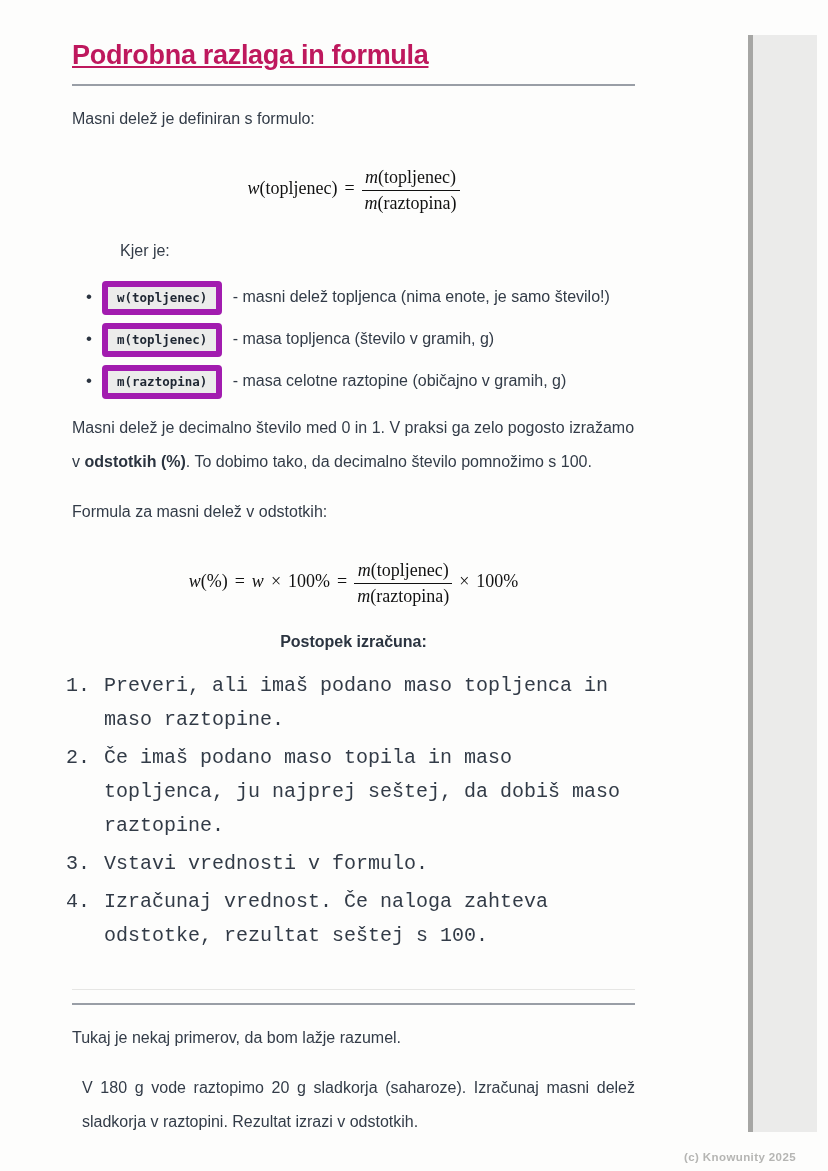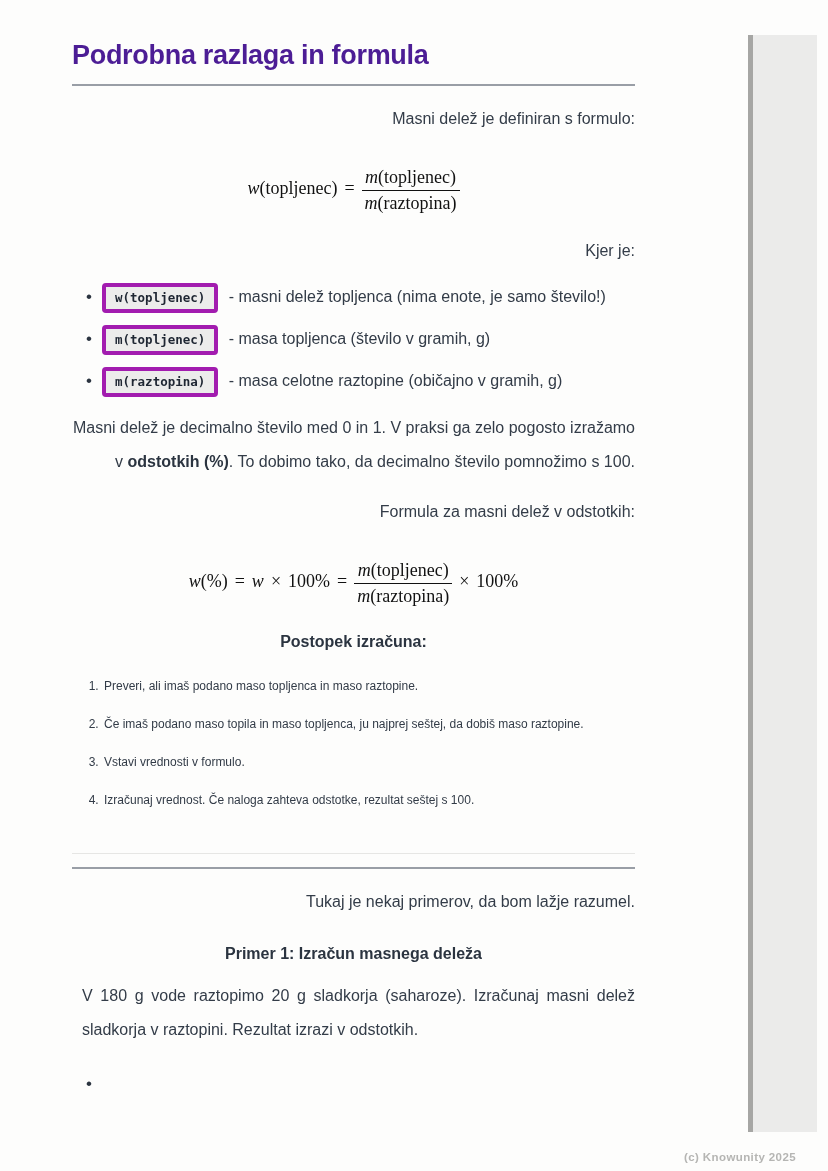--- a/index.html
+++ b/index.html
@@ -8,37 +8,37 @@
 
   .content {
     position: absolute;
     left: 72px; top: 40px;
     width: 563px;
   }
 
   h1.doc-title {
     font-size: 27px;
     font-weight: 700;
-    color: #4c1d95;
+    color: #be185d;
     letter-spacing: -0.3px;
     line-height: 1.15;
+    text-decoration: underline;
   }
   .title-rule {
     height: 2px;
     background: #999ea6;
     margin-top: 13px;
     border: none;
   }
 
   p.body-text {
     font-size: 16px;
     line-height: 34px;
     margin-top: 16px;
     color: #333c48;
-    text-align: right;
   }
   p.tight { line-height: 22px; margin-left: 48px; }
   .bold { font-weight: 700; color: #2b3440; }
   p.bold-line { font-size: 16px; font-weight: 700; color: #2b3440; margin-top: 26px; text-align: center; }
   p.justified { text-align: justify; margin-left: 10px; }
 
   
   .formula {
     margin: 30px 0 26px 0;
     text-align: center;
@@ -71,33 +71,34 @@
     content: "\2022";
     position: absolute; left: 14px; top: 0;
     font-size: 17px; color: #2b3440;
   }
   code.chip {
     font-family: "DejaVu Sans Mono", "Liberation Mono", monospace;
     font-weight: 700;
     font-size: 12.5px;
     color: #1f2733;
     background: #ececeb;
-    border: 4px solid #a21caf;
+    border: 6px solid #a21caf;
     border-radius: 4px;
     padding: 3px 9px 4px 9px;
     margin-right: 6px;
     white-space: nowrap;
   }
 
   ol.steps { margin-top: 18px; padding-left: 30px; }
   ol.steps li {
-    font-size: 12px;
+    font-size: 20px;
     line-height: 34px;
     margin-bottom: 4px;
     padding-left: 2px;
+    font-family: Liberation Mono, monospace;
   }
 
   hr.section-divider {
     border: none;
     height: 1px;
     background: #e6e6e4;
     margin: 36px 0 0 0;
   }
   .section-2-title { margin-top: 34px; }
 
@@ -184,21 +185,20 @@
     <li>Vstavi vrednosti v formulo.</li>
     <li>Izračunaj vrednost. Če naloga zahteva odstotke, rezultat seštej s 100.</li>
   </ol>
 
   <hr class="section-divider">
 
   <div class="title-rule"></div>
 
   <p class="body-text">Tukaj je nekaj primerov, da bom lažje razumel.</p>
 
-  <p class="bold-line">Primer 1: Izračun masnega deleža</p>
 
   <p class="body-text justified">V 180 g vode raztopimo 20 g sladkorja (saharoze). Izračunaj masni delež sladkorja v raztopini. Rezultat izrazi v odstotkih.</p>
 
   <ul class="podatki-list">
     <li>
       
       
     </li>
   </ul>
 

